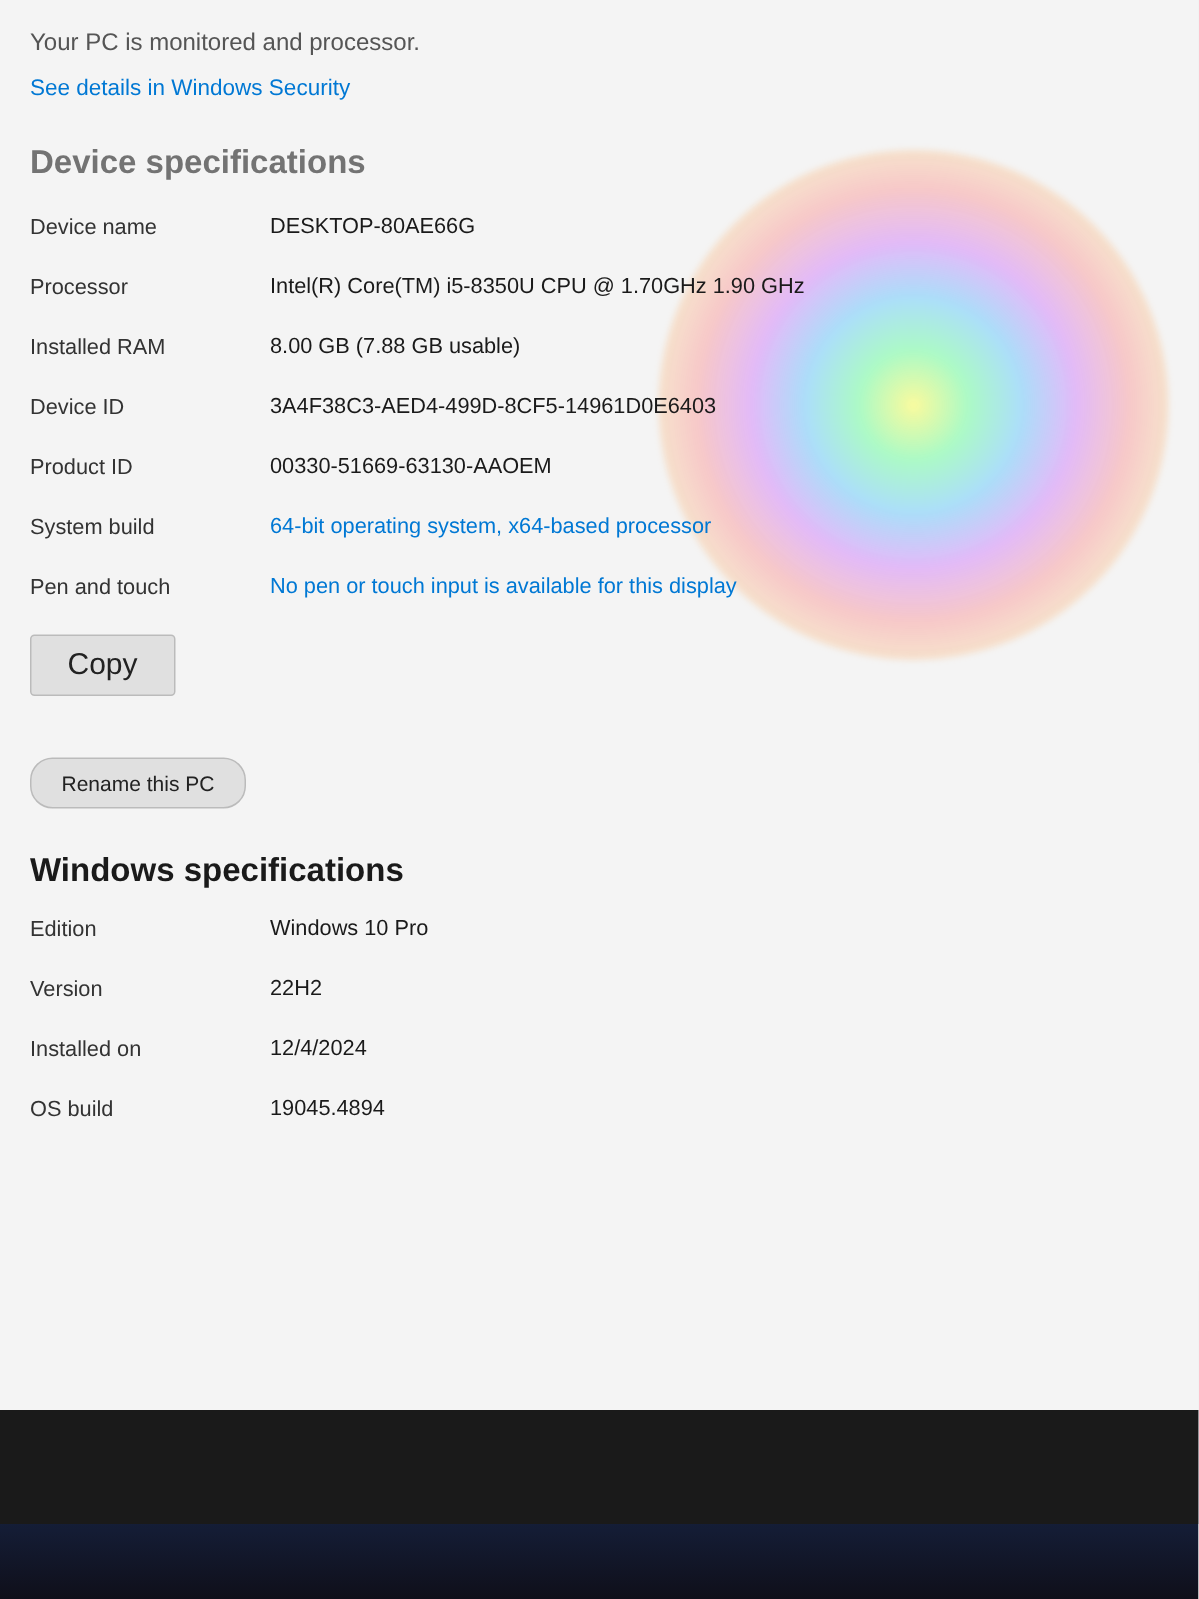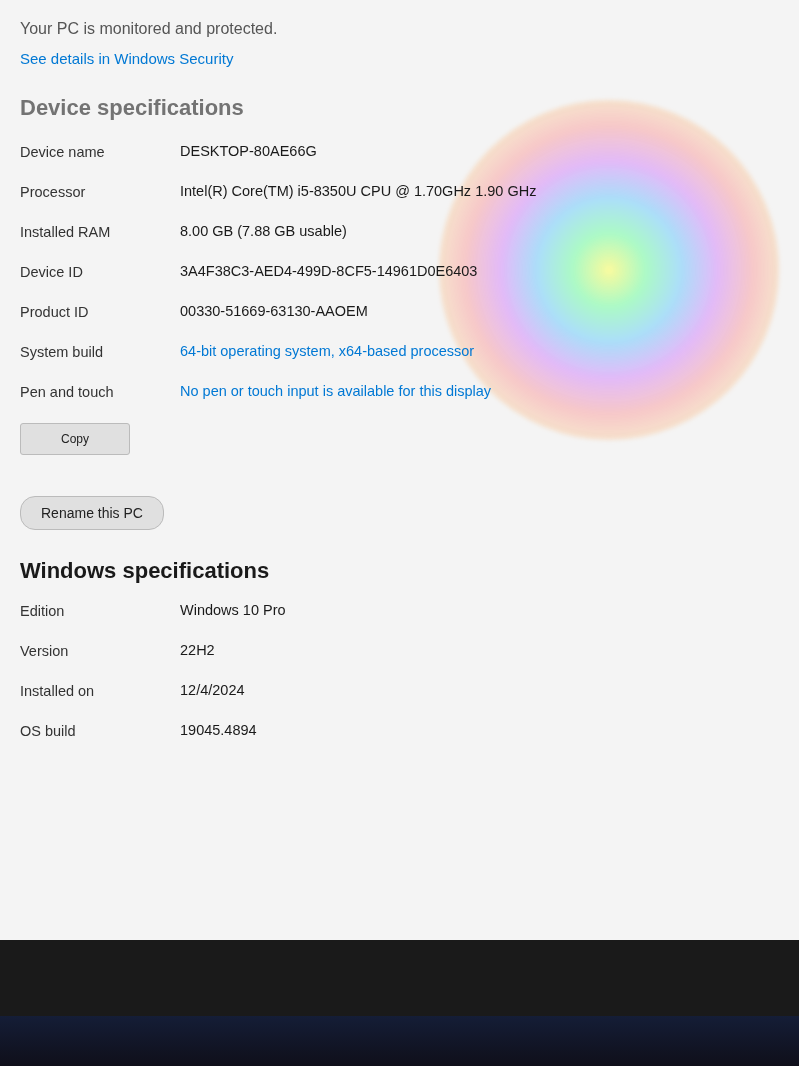--- a/index.html
+++ b/index.html
@@ -102,22 +102,22 @@
     }
 
     .spec-value.blue-text {
       color: #0078d4;
     }
 
     .copy-btn {
       background: #e0e0e0;
       border: 1px solid #bbb;
       border-radius: 3px;
-      padding: 8px 40px;
-      font-size: 12px;
+      padding: 8px 24px;
+      font-size: 20px;
       cursor: pointer;
       margin-top: 10px;
       margin-bottom: 16px;
       position: relative;
       z-index: 1;
       display: block;
       color: #222;
     }
 
     .rename-btn {
@@ -203,21 +203,21 @@
   </style>
 </head>
 <body>
 
 <div class="main-content">
 
   
   <div class="rainbow-swirl"></div>
 
   
-  <div class="top-text" style="color:#555; font-size:16px; margin-bottom:12px;">Your PC is monitored and protected.</div>
+  <div class="top-text" style="color:#555; font-size:16px; margin-bottom:12px;">Your PC is monitored and processor.</div>
 
   
   <a class="security-link" href="#">See details in Windows Security</a>
 
   
   <div class="section-title">Device specifications</div>
 
   <div class="specs-table">
   <div class="spec-row">
         <div class="spec-label">Device name</div>

